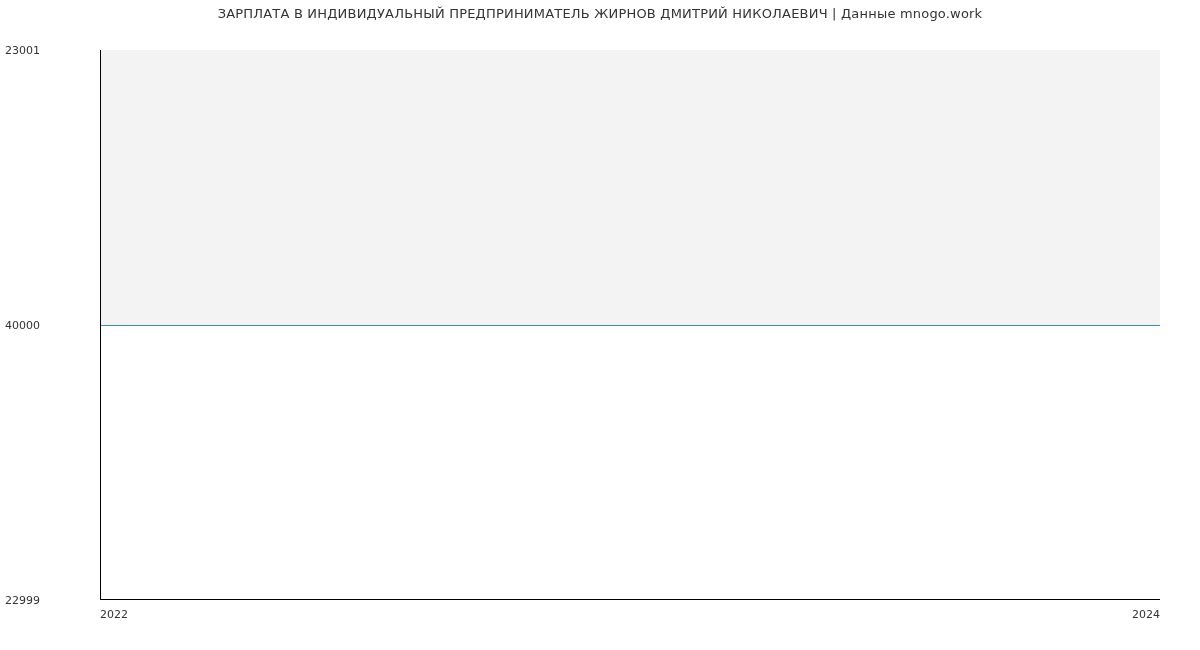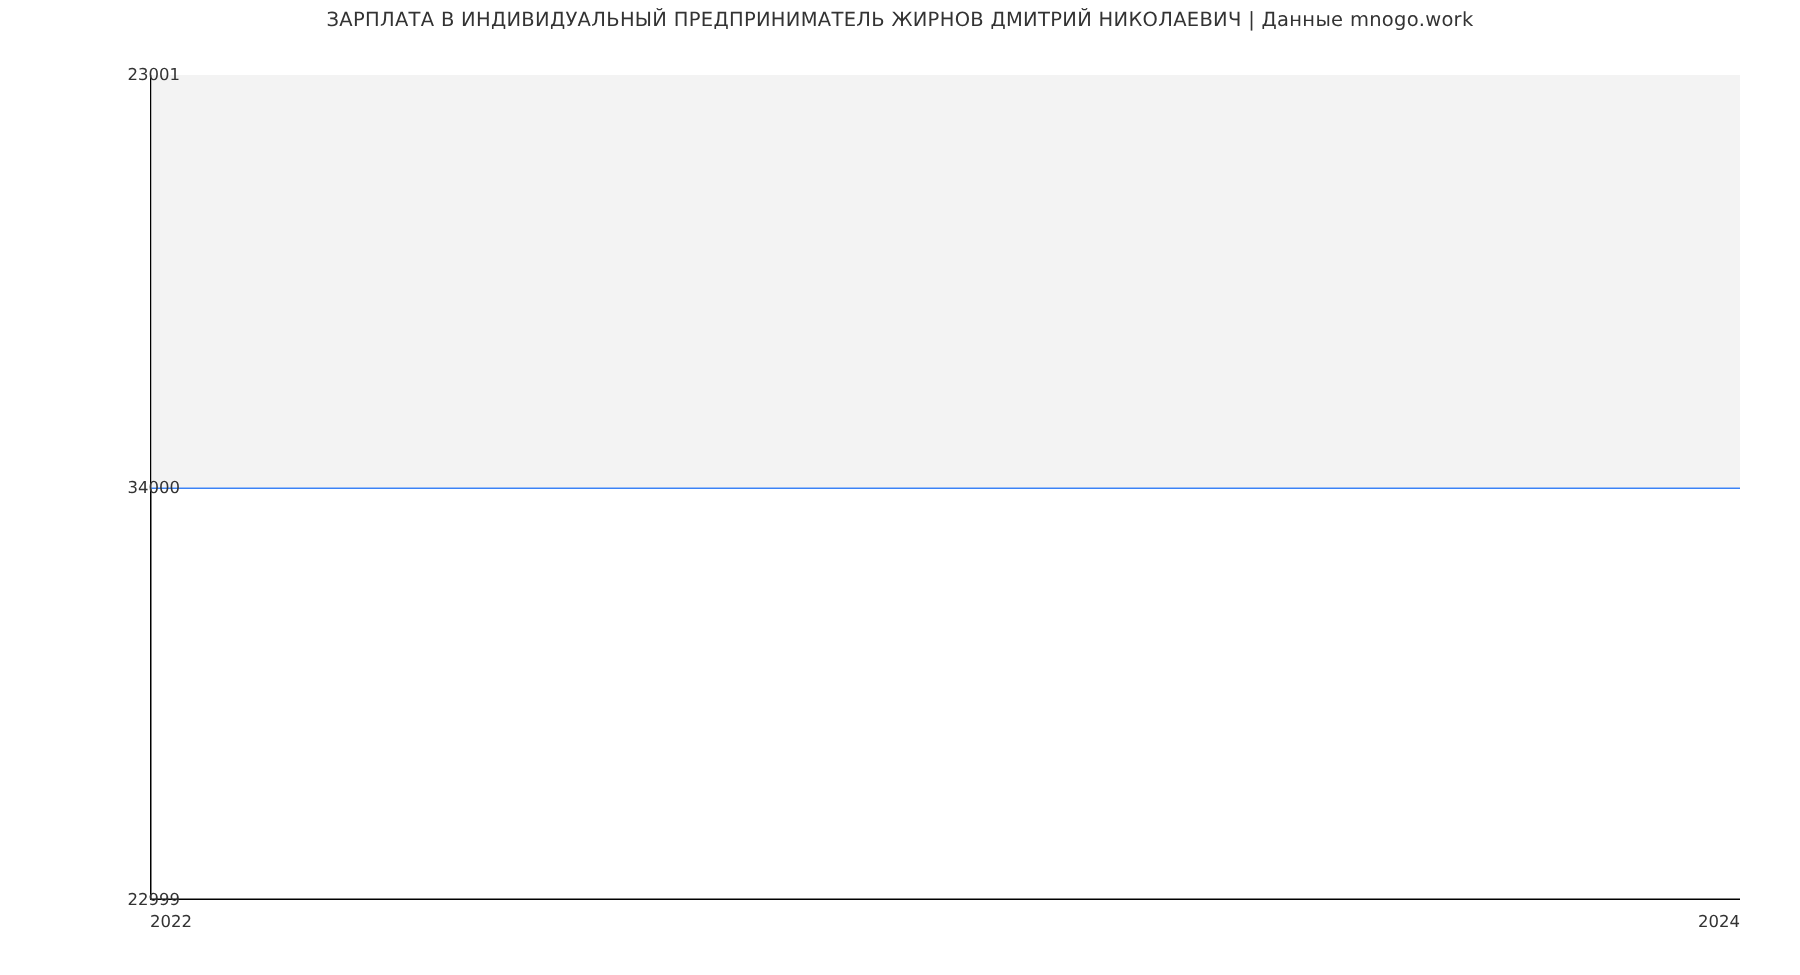--- a/index.html
+++ b/index.html
@@ -48,21 +48,21 @@
   .plot-line {
     position: absolute;
     left: 0;
     right: 0;
     top: 50%;
     height: 0;
     border-top: 1.5px solid #3b82f6;
   }
   .y-tick {
     position: absolute;
-    right: 1080px; 
+    right: 1160px; 
     width: auto;
     font-size: 11px;
     color: #333;
     text-align: right;
     transform: translateY(-50%);
   }
   .y-tick.top    { top: 50px; }
   .y-tick.mid    { top: 325px; }
   .y-tick.bottom { top: 600px; text-align: right; }
   .x-tick {
@@ -81,19 +81,19 @@
 <div class="chart-wrap">
 
   <div class="chart-title">ЗАРПЛАТА В ИНДИВИДУАЛЬНЫЙ ПРЕДПРИНИМАТЕЛЬ ЖИРНОВ ДМИТРИЙ НИКОЛАЕВИЧ | Данные mnogo.work</div>
 
   <div class="plot-area">
     <div class="plot-fill"></div>
     <div class="plot-line"></div>
   </div>
 
   <div class="y-tick top">23001</div>
-  <div class="y-tick mid">34000</div>
+  <div class="y-tick mid">40000</div>
   <div class="y-tick bottom">22999</div>
 
   <div class="x-tick left">2022</div>
   <div class="x-tick right">2024</div>
 
 </div>
 
 </body></html>

